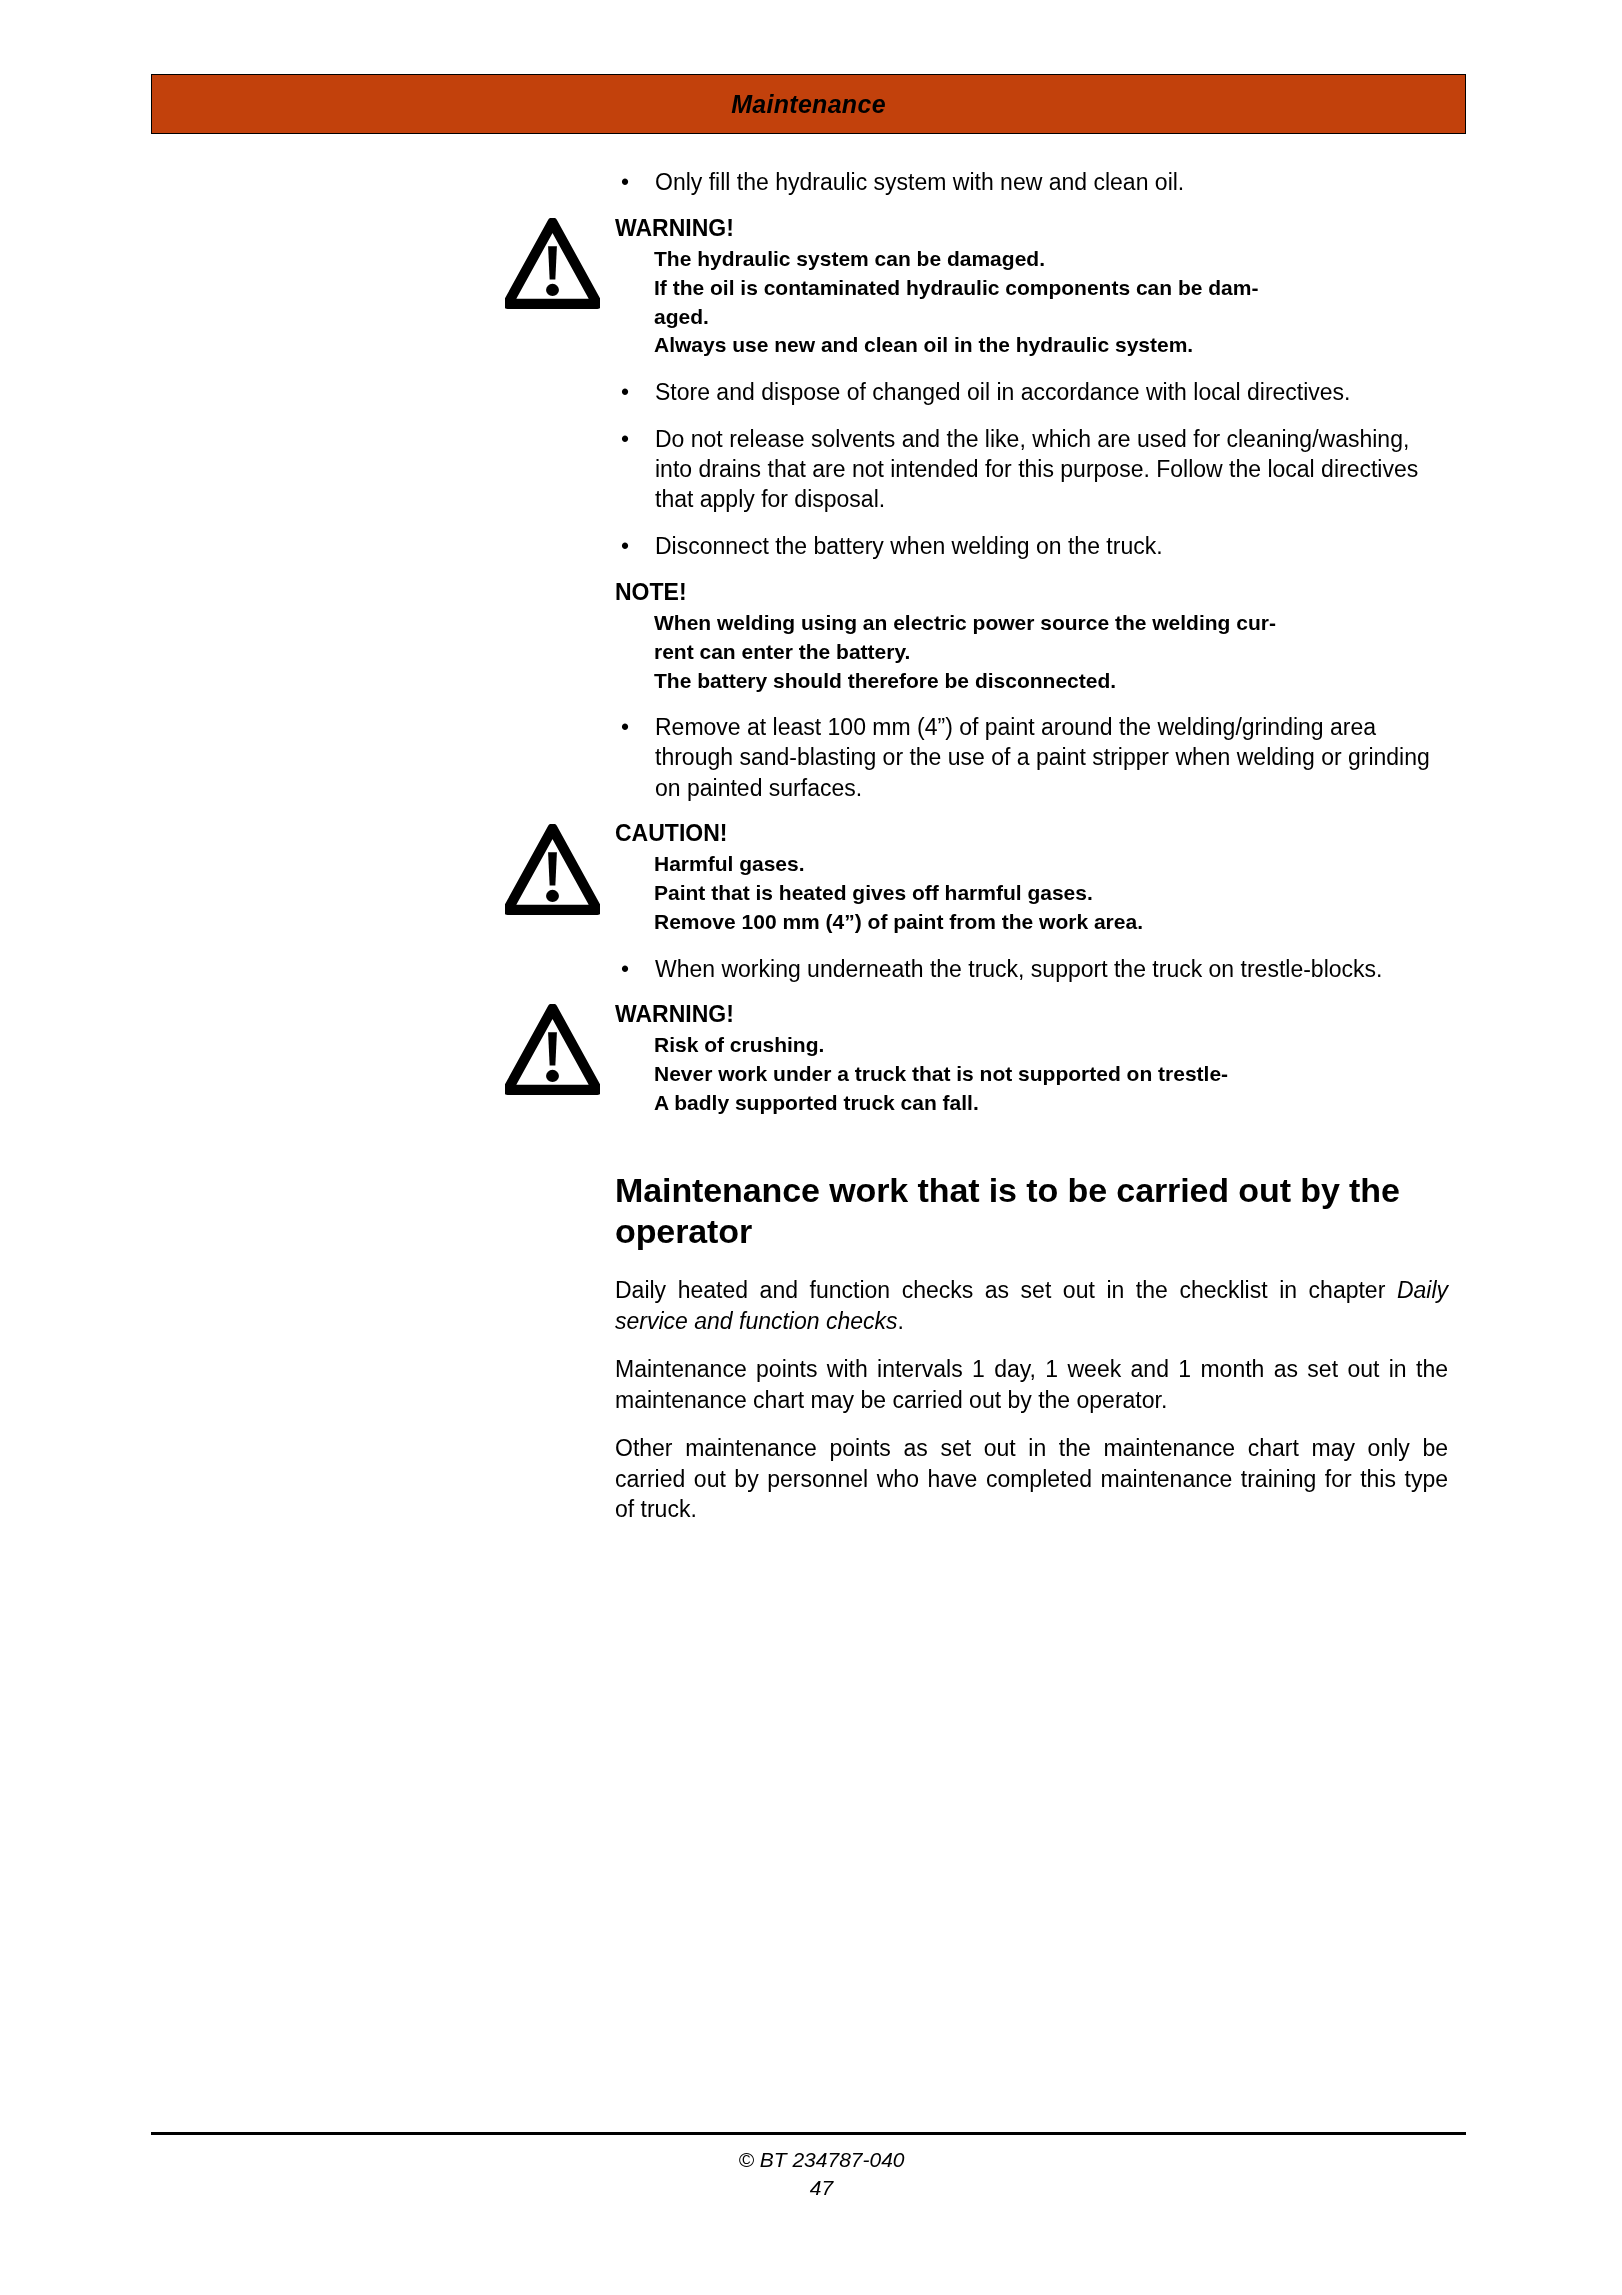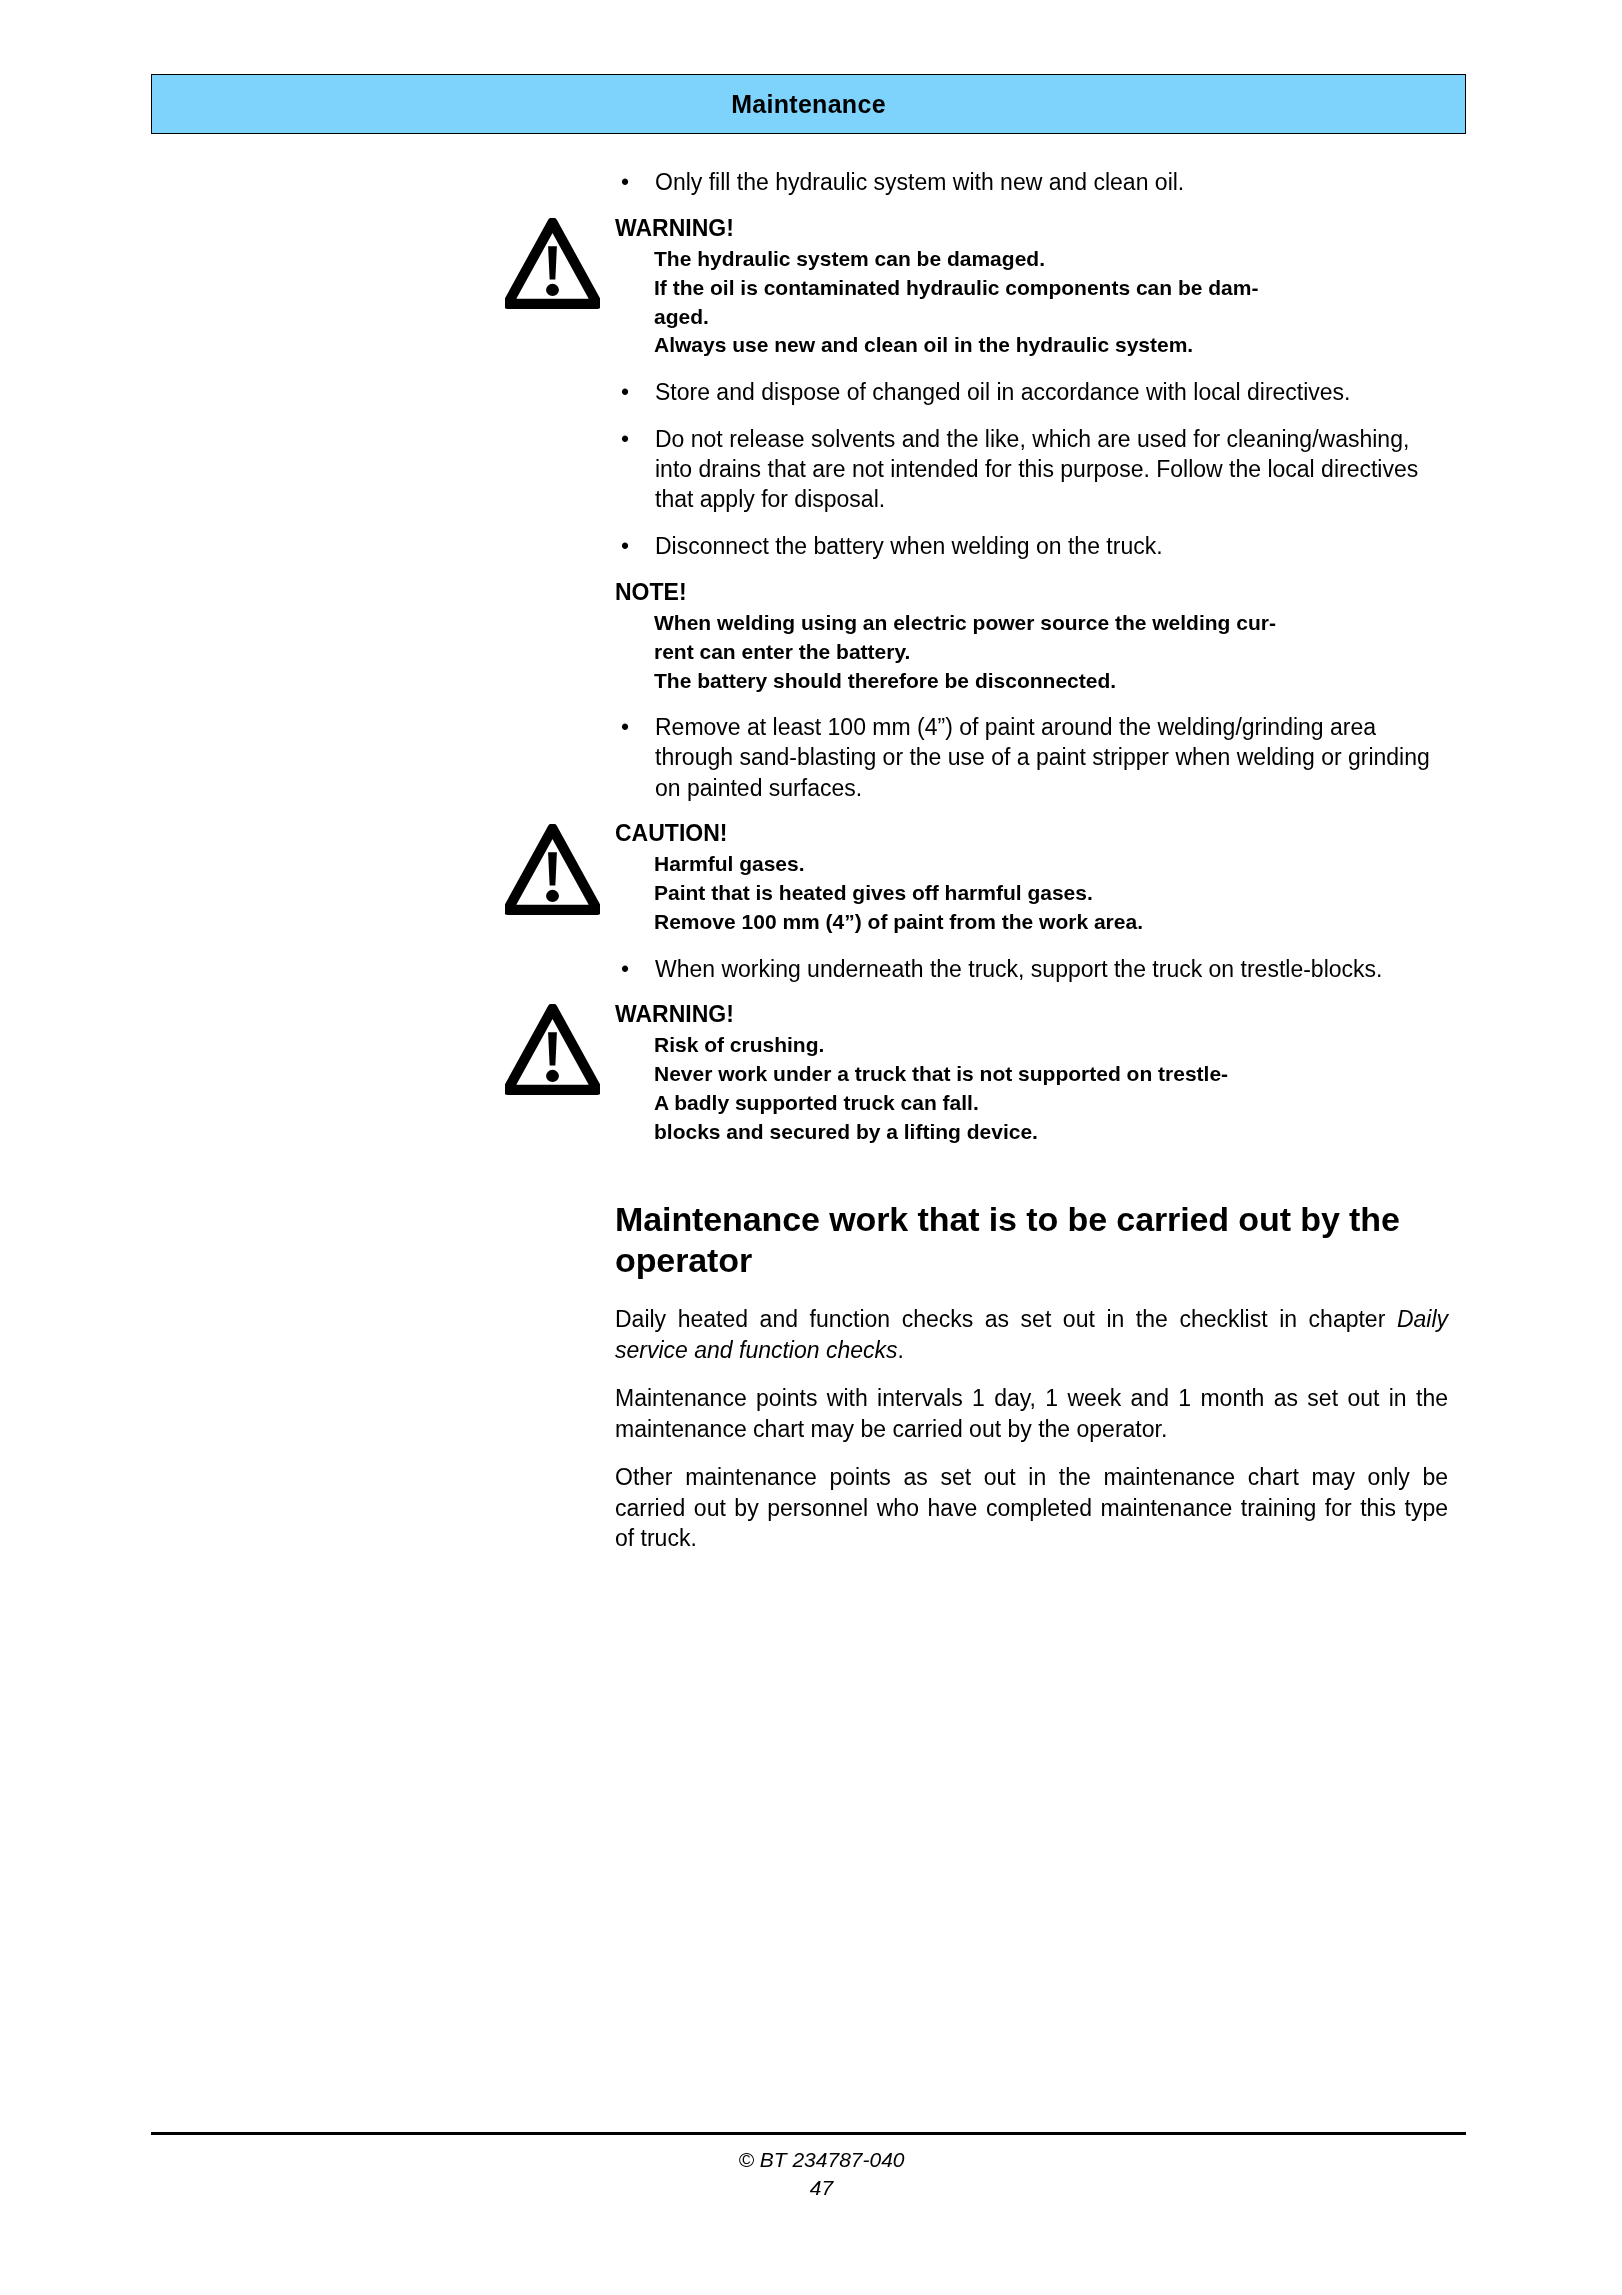--- a/index.html
+++ b/index.html
@@ -17,25 +17,26 @@
   }
 
   
   .header-box {
     position: absolute;
     left: 151px;
     top: 74px;
     width: 1315px;
     height: 60px;
     box-sizing: border-box;
-    background: #7dd3fc;
+    background: #c2410c;
     border: 1.4px solid #000000;
     display: flex;
     align-items: center;
     justify-content: center;
+    font-style: italic;
   }
   .header-title {
     font-size: 25px;
     font-weight: bold;
     letter-spacing: 0.3px;
   }
 
   
   .content {
     position: absolute;
@@ -190,21 +191,20 @@
             <path d="M70 6 L136 126 L4 126 Z" fill="none" stroke="#000" stroke-width="15" stroke-linejoin="round"></path>
             <path d="M63.5 41 L76.5 41 L74.2 90 L65.8 90 Z" fill="#000"></path>
             <ellipse cx="70" cy="105.5" rx="9.5" ry="9" fill="#000"></ellipse>
           </svg>
         </div>
         <div class="admon-title">WARNING!</div>
         <div class="admon-body">
           <span class="line">Risk of crushing.</span>
           <span class="line">Never work under a truck that is not supported on trestle-</span>
           <span class="line">A badly supported truck can fall.</span>
-          <span class="line">blocks and secured by a lifting device.</span>
         </div>
       </div>
     </div>
 
   <h1 class="section-heading">Maintenance work that is to be carried out by the operator</h1>
 
   <div id="paragraphs-root">
       <p class="para"><span>Daily heated and function checks as set out in the checklist in chapter </span><em>Daily service and function checks</em><span>.</span></p>
       <p class="para"><span>Maintenance points with intervals 1 day, 1 week and 1 month as set out in the maintenance chart may be carried out by the operator.</span></p>
       <p class="para last"><span>Other maintenance points as set out in the maintenance chart may only be carried out by personnel who have completed maintenance training for this type of truck.</span></p>

